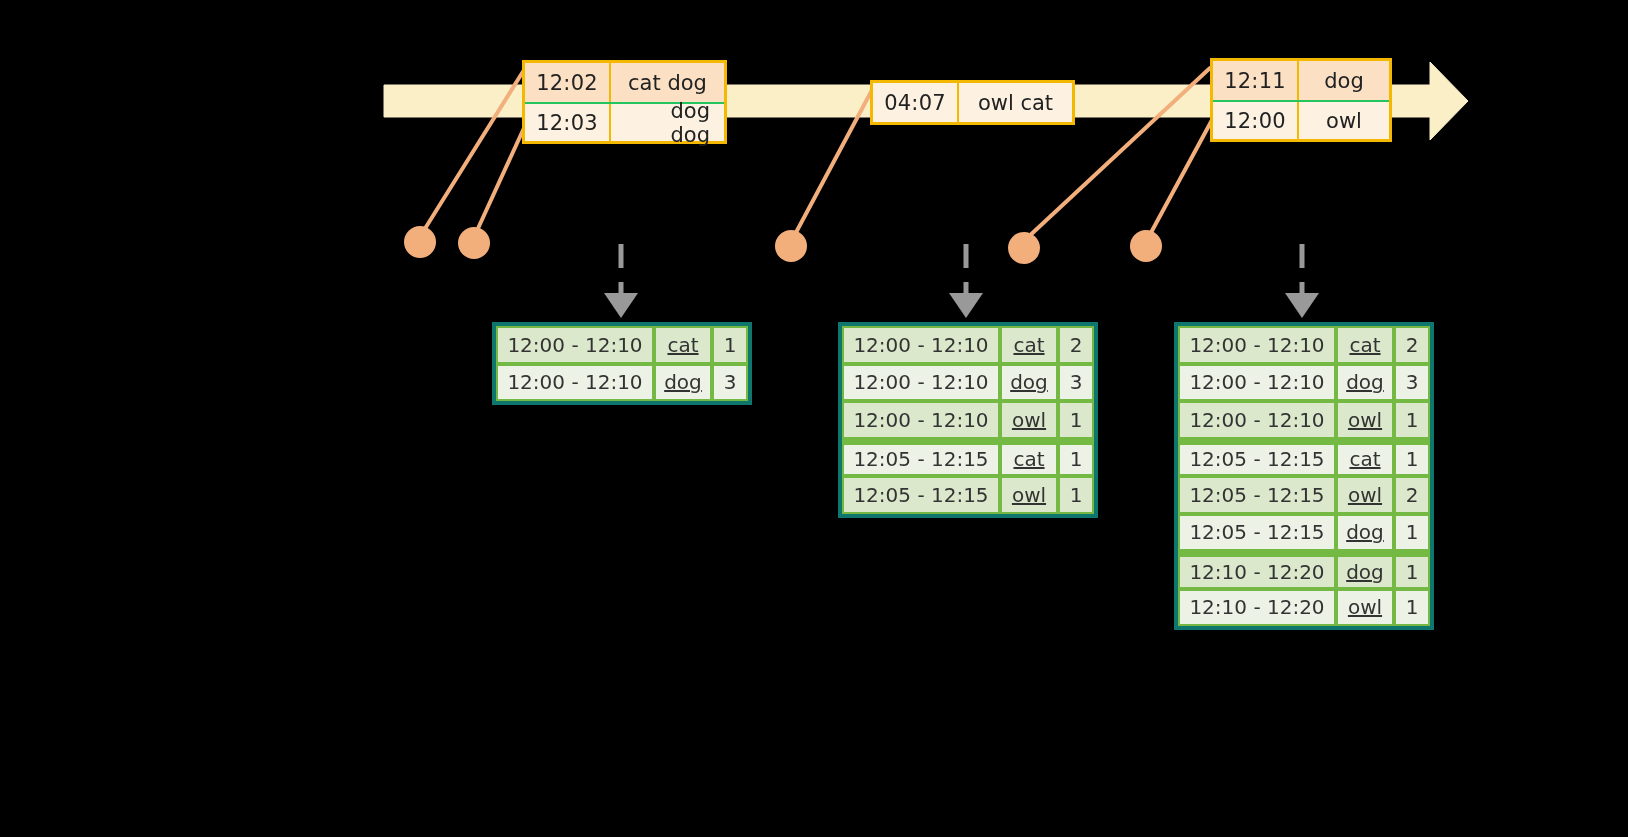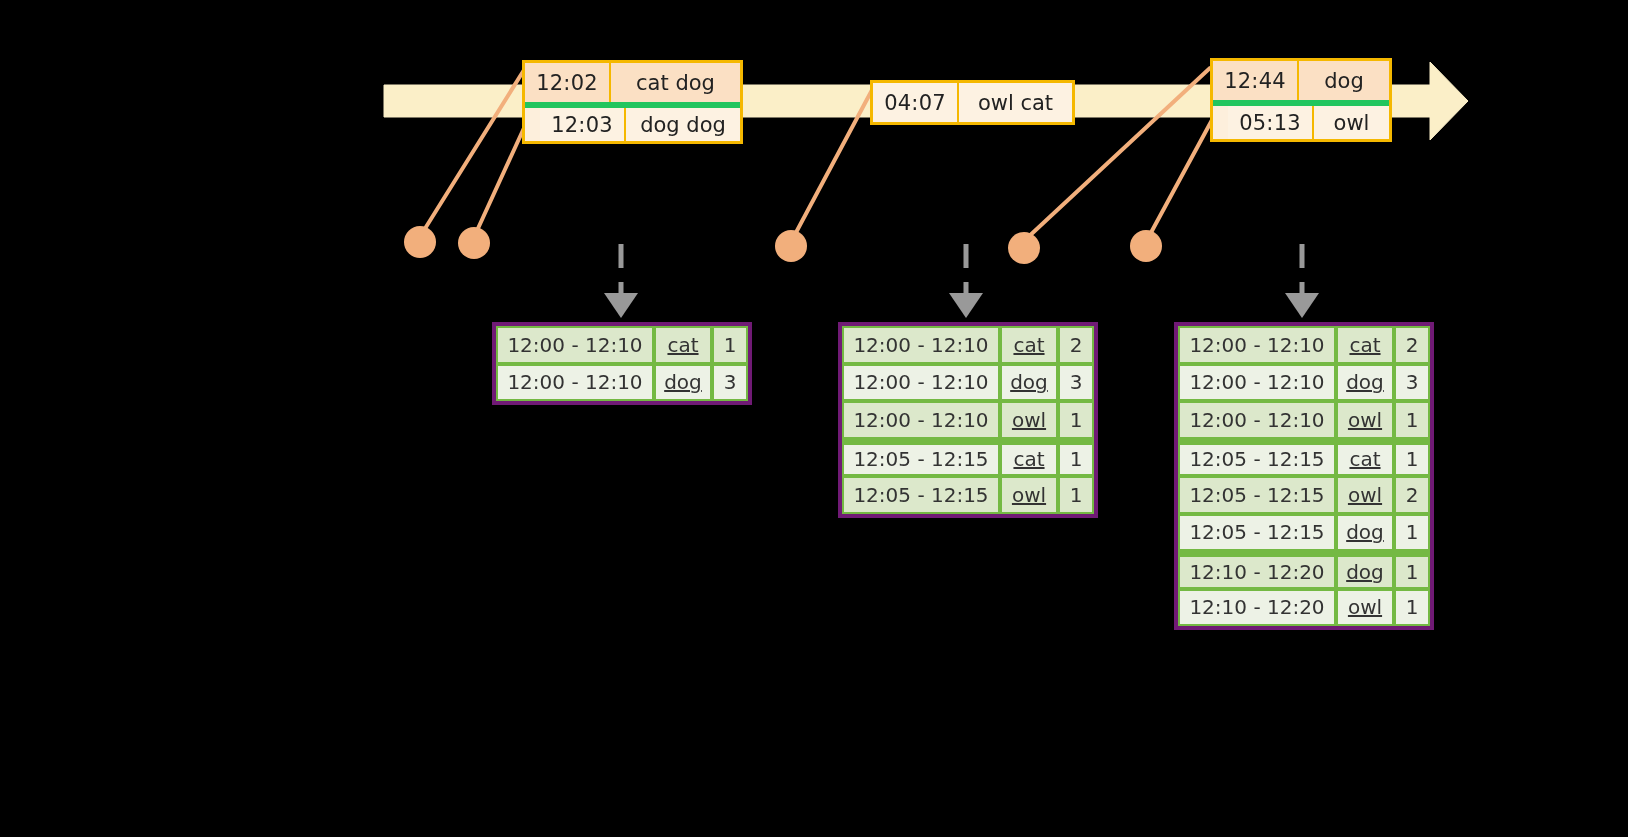--- a/index.html
+++ b/index.html
@@ -11,35 +11,35 @@
   }
   #stage{position:absolute;inset:0;}
   svg.layer{position:absolute;left:0;top:0;width:1628px;height:837px;pointer-events:none;}
 
   
   .evt-box{
     position:absolute;border:3px solid #F5B800;background:#FDEFDC;
     box-sizing:border-box;z-index:5;
   }
   .evt-row{display:flex;height:39px;box-sizing:border-box;}
-  .evt-row + .evt-row{border-top:6px solid #22c55e;padding-left:15px;}
+  .evt-row + .evt-row{border-top:2px solid #22c55e;}
   .evt-row.shade .evt-time,.evt-row.shade .evt-words{background:#FBE0C4;}
   .evt-time{
     width:86px;display:flex;align-items:center;justify-content:center;
     font-size:21px;background:#FDF2E2;box-sizing:border-box;
     border-right:2px solid #F5B800;letter-spacing:.2px;
   }
   .evt-words{
     flex:1;display:flex;align-items:center;justify-content:center;
     font-size:21px;background:#FDF2E2;box-sizing:border-box;padding:0 14px;
   }
 
   
   .gtable{
-    position:absolute;border:4px solid #701a75;background:#fde047;
+    position:absolute;border:4px solid #0f766e;background:#fde047;
     box-sizing:border-box;z-index:4;
   }
   .grow{display:flex;height:37.5px;box-sizing:border-box;}
   .grow.sep{border-top:4px solid #74B943;}
   .gcell{
     display:flex;align-items:center;justify-content:center;
     font-size:20px;box-sizing:border-box;background:#EDF2E6;
     border:2px solid #74B943;color:#333;
   }
   .grow.alt .gcell{background:#DCE8CB;}
@@ -79,45 +79,45 @@
       <path d="M 604 293 L 621 318 L 638 293 Z" fill="#999999" stroke="none"></path>
 
       <line x1="966" y1="244" x2="966" y2="297" stroke-dasharray="24 14"></line>
       <path d="M 949 293 L 966 318 L 983 293 Z" fill="#999999" stroke="none"></path>
 
       <line x1="1302" y1="244" x2="1302" y2="297" stroke-dasharray="24 14"></line>
       <path d="M 1285 293 L 1302 318 L 1319 293 Z" fill="#999999" stroke="none"></path>
     </g>
   </svg>
 
-  <div class="evt-box" style="left:522px;top:60px;width:221px;text-align:right;">
+  <div class="evt-box" style="left:522px;top:60px;width:205px;text-align:right;">
     <div class="evt-row shade">
       <div class="evt-time">12:02</div>
       <div class="evt-words">cat dog</div>
     </div>
     <div class="evt-row">
       <div class="evt-time">12:03</div>
       <div class="evt-words">dog dog</div>
     </div>
   </div>
 
   <div class="evt-box" style="left:870px;top:80px;width:205px;">
     <div class="evt-row">
       <div class="evt-time">04:07</div>
       <div class="evt-words">owl cat</div>
     </div>
   </div>
 
   <div class="evt-box" style="left:1210px;top:58px;width:182px;">
     <div class="evt-row shade">
-      <div class="evt-time">12:44</div>
+      <div class="evt-time">12:11</div>
       <div class="evt-words">dog</div>
     </div>
     <div class="evt-row">
-      <div class="evt-time">05:13</div>
+      <div class="evt-time">12:00</div>
       <div class="evt-words">owl</div>
     </div>
   </div>
 
   <div class="gtable" id="gt0" style="left:492px;top:322px;width:260px;">
       <div class="grow alt">
         <div class="gcell win" style="width: 158px;">12:00 - 12:10</div>
         <div class="gcell key" style="width: 58px;">cat</div>
         <div class="gcell cnt" style="width: 36px;">1</div>
       </div>

